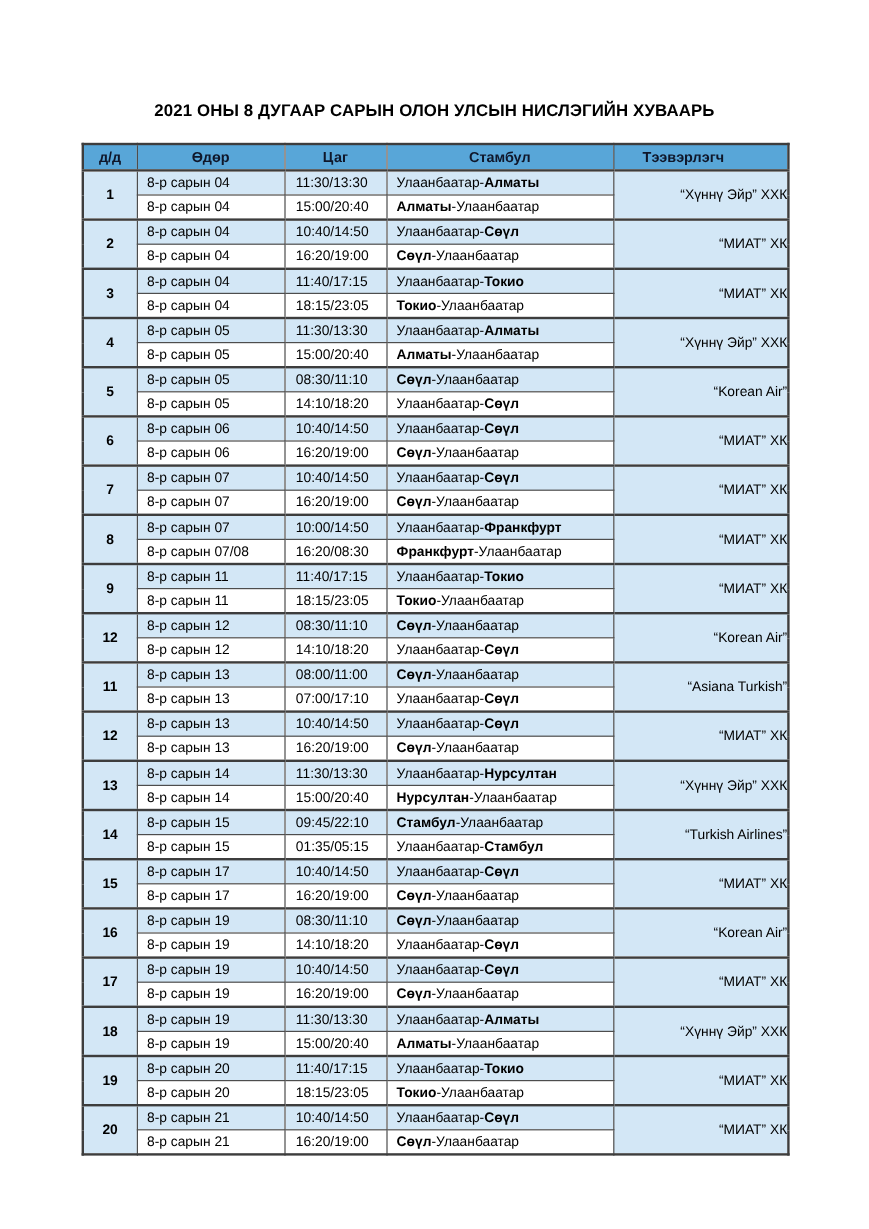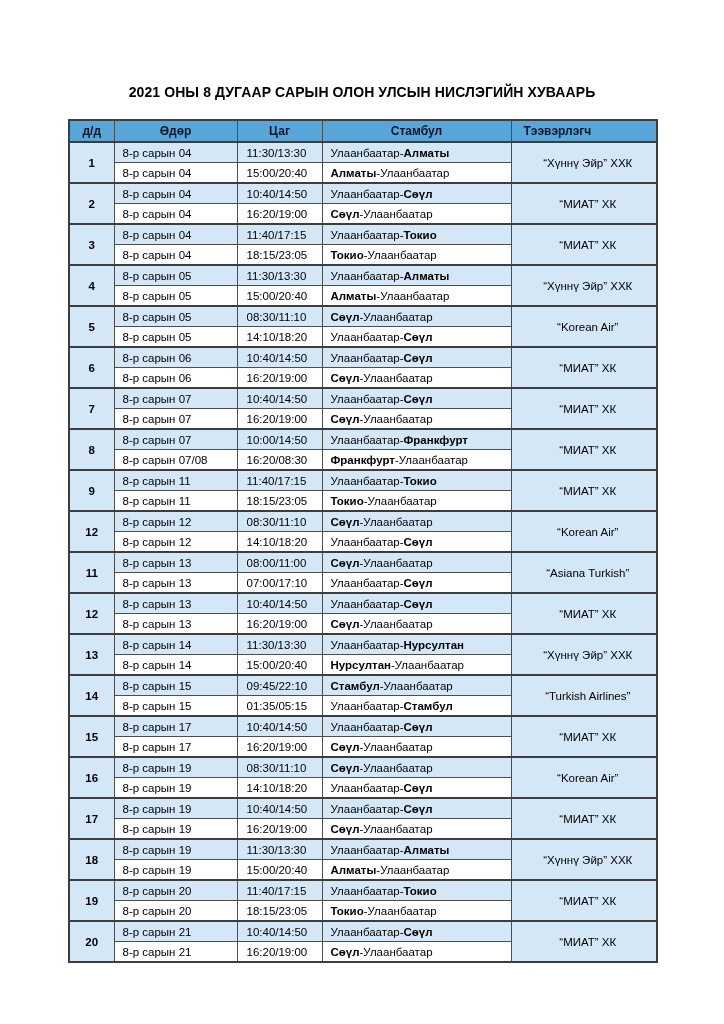--- a/index.html
+++ b/index.html
@@ -40,31 +40,31 @@
   }
   thead th {
     background: var(--header-bg, #58a6d8);
     height: 20px;
     font-size: 12px;
     font-weight: bold;
     color: #0f172a;
     text-align: center;
     border-bottom: 2px solid var(--border-dark, #3d3d3d);
   }
-  thead th.carrier { text-align: left; padding-left: 12px; }
+  thead th.carrier { text-align: left; padding-left: 24px; }
   tbody td { height: 19px; background: #ffffff; }
   tbody tr.group-start > td { border-top: 2px solid var(--border-dark, #3d3d3d); }
   td.num {
     background: var(--row-shade, #d3e7f6);
     text-align: center;
     font-weight: bold;
   }
   td.carrier {
     background: var(--row-shade, #d3e7f6);
-    text-align: center;
+    text-align: right;
     padding-left: 8px;
     margin-left: 32px;
   }
   td.date, td.dir { text-align: left; padding-left: 8px; }
   td.time { text-align: left; padding-left: 9px; }
   tr.row-a td.date, tr.row-a td.time, tr.row-a td.dir { background: var(--row-shade, #d3e7f6); }
   tr.row-b td.date, tr.row-b td.time, tr.row-b td.dir { background: #ffffff; }
   span.city-bold { font-weight: bold; }
 </style>
 </head>

